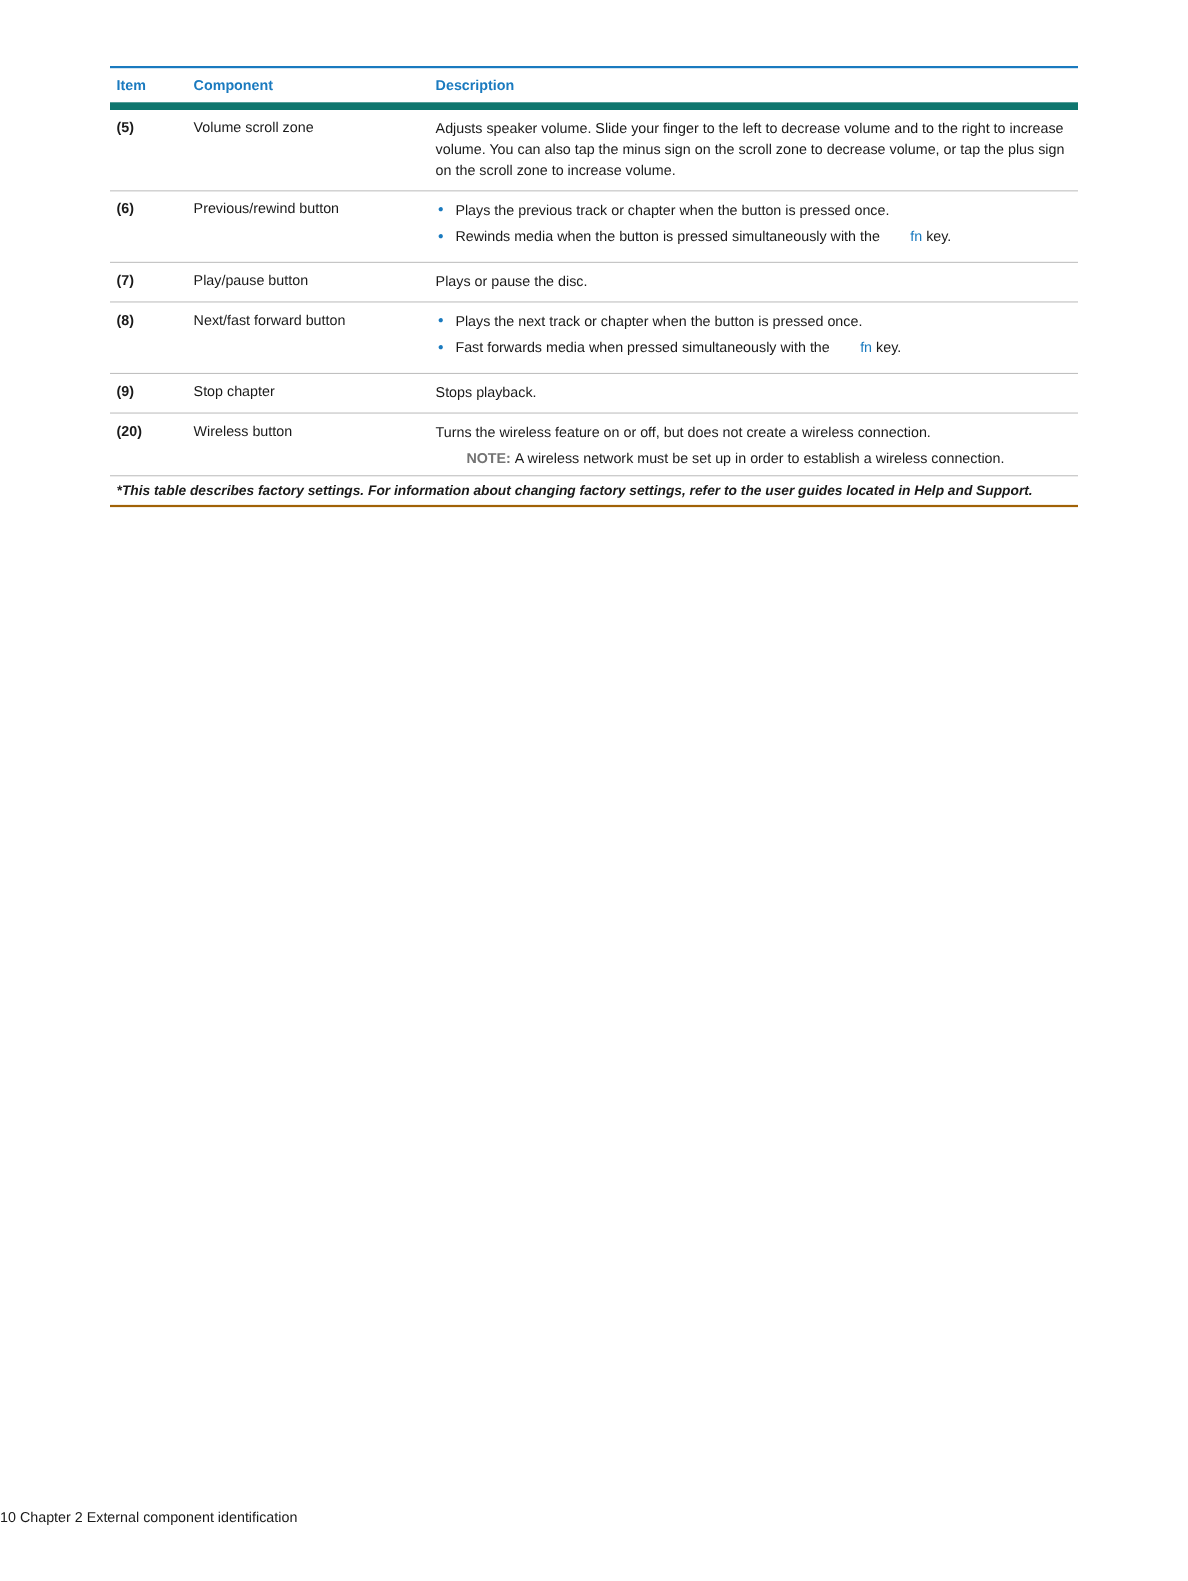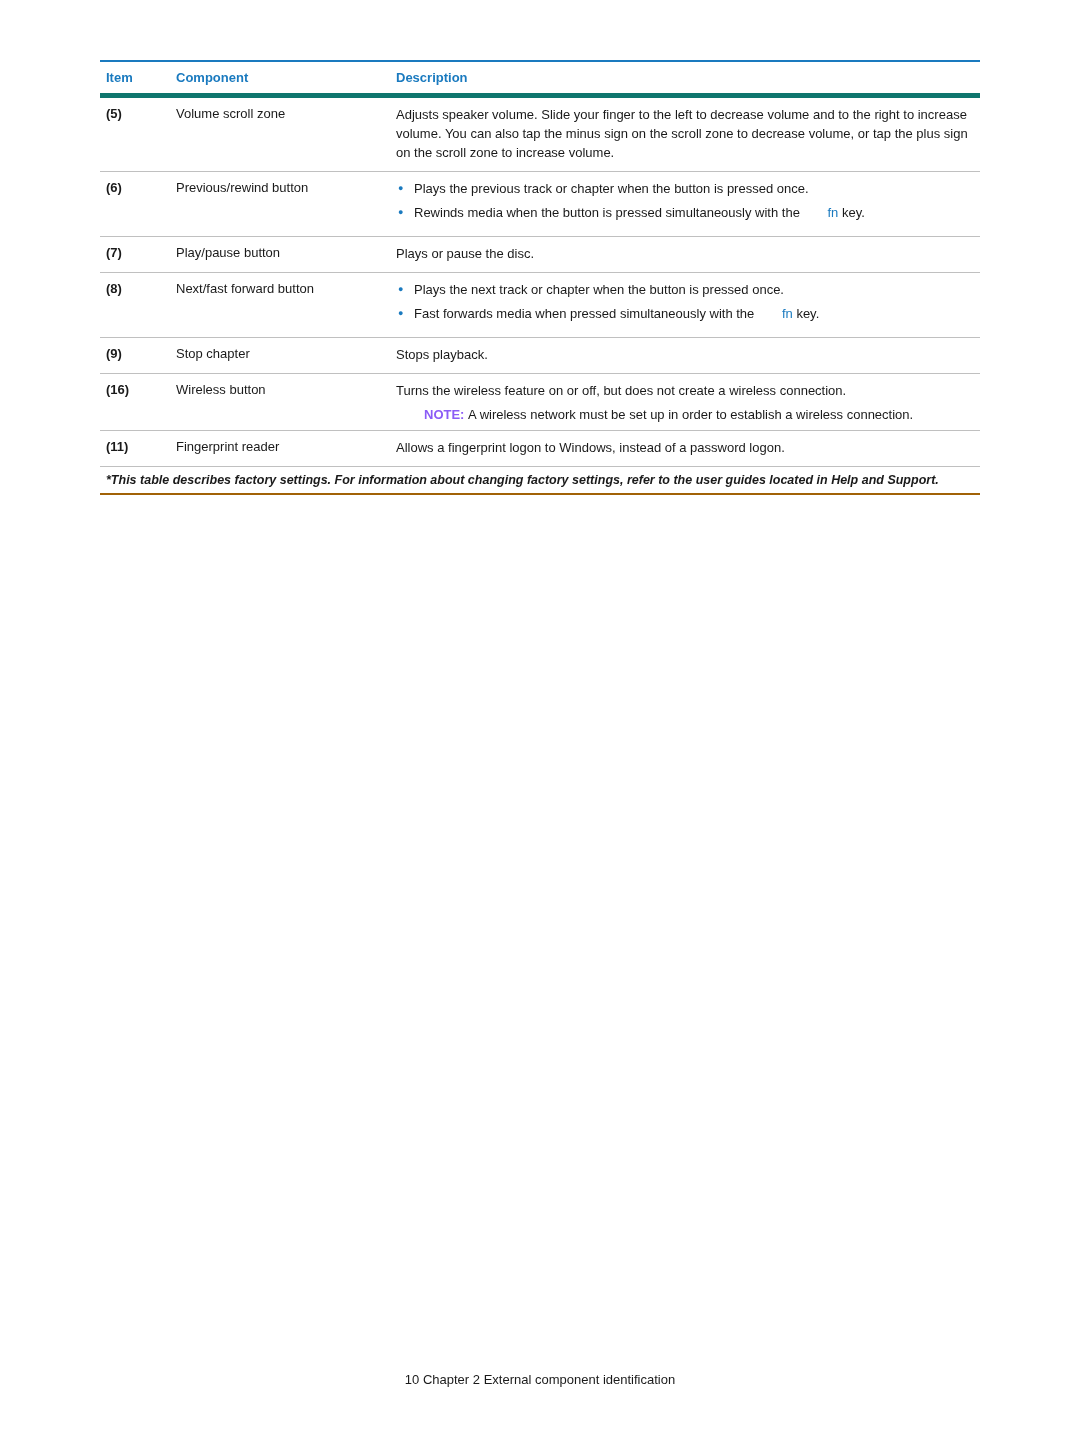--- a/index.html
+++ b/index.html
@@ -30,21 +30,21 @@
     .bottom-border {
       border-bottom: 2px solid #a16207;
     }
 
     thead tr th {
       color: #1a7abf;
       font-weight: bold;
       font-size: 13px;
       padding: 8px 10px 8px 6px;
       text-align: left;
-      border-bottom: 5px solid #0f766e;
+      border-bottom: 7px solid #0f766e;
     }
 
     thead tr th:first-child {
       width: 70px;
     }
 
     thead tr th:nth-child(2) {
       width: 220px;
       margin-top: 32px;
     }
@@ -97,41 +97,40 @@
     ul.desc-list li::before {
       content: "●";
       color: #1a7abf;
       font-size: 9px;
       position: absolute;
       left: 2px;
       top: 2px;
     }
 
     .note-label {
-      color: #8b5cf6;
+      color: #737373;
       font-weight: bold;
       padding-left: 28px;
     }
 
     .fn-link {
       color: #1a7abf;
       text-decoration: none;
       padding-left: 24px;
     }
 
     .plain-text {
       line-height: 1.45;
     }
 
     .page-footer {
       position: absolute;
       bottom: 50px;
       left: 0;
       right: 0;
-      text-align: center;
       font-size: 13px;
       color: #1a1a1a;
     }
   </style>
 </head>
 <body>
 
 <div class="page-content">
   <table class="top-border">
     <thead>
@@ -178,32 +177,25 @@
           </td>
         </tr>
         <tr>
           <td>(9)</td>
           <td>Stop chapter</td>
           <td>
             <p class="plain-text">Stops playback.</p>
           </td>
         </tr>
         <tr>
-          <td>(16)</td>
+          <td>(20)</td>
           <td>Wireless button</td>
           <td>
             <p class="plain-text" style="margin-bottom: 6px;">Turns the wireless feature on or off, but does not create a wireless connection.</p>
             <p><span class="note-label">NOTE:  </span>A wireless network must be set up in order to establish a wireless connection.</p>
-          </td>
-        </tr>
-        <tr style="border-bottom: 1px solid rgb(192, 192, 192);">
-          <td>(11)</td>
-          <td>Fingerprint reader</td>
-          <td>
-            <p class="plain-text">Allows a fingerprint logon to Windows, instead of a password logon.</p>
           </td>
         </tr>
         <tr class="footnote-row bottom-border">
           <td colspan="3">*This table describes factory settings. For information about changing factory settings, refer to the user guides located in Help and Support.</td>
         </tr>
       </tbody>
   </table>
 </div>
 
 <div class="page-footer"><span>10</span>    <span>Chapter 2</span>    <span>External component identification</span></div>

